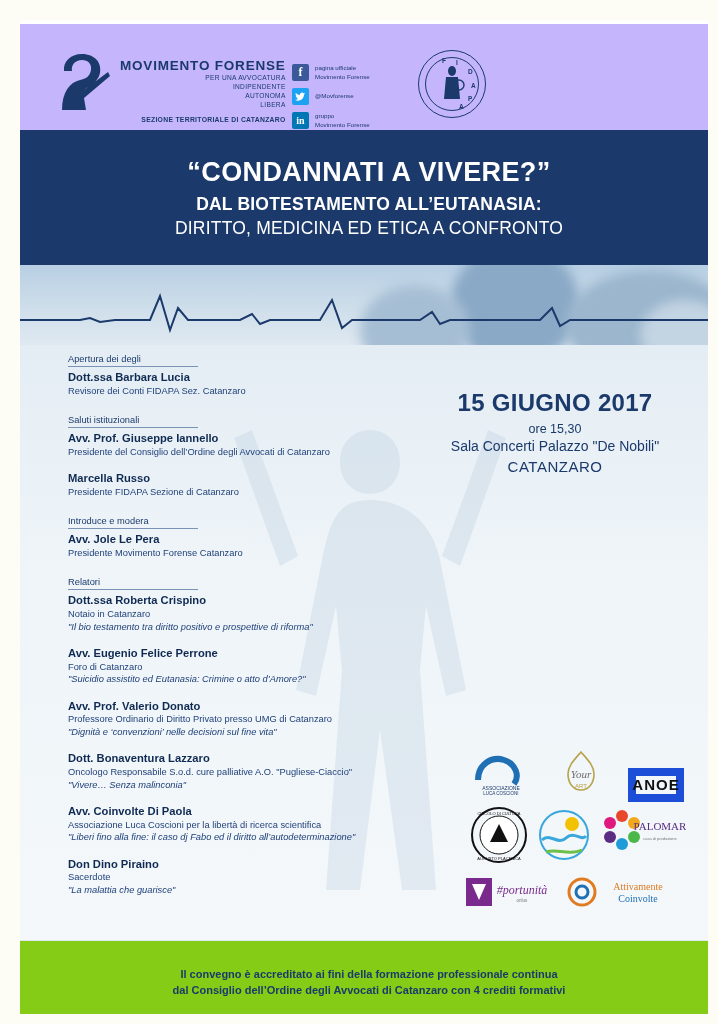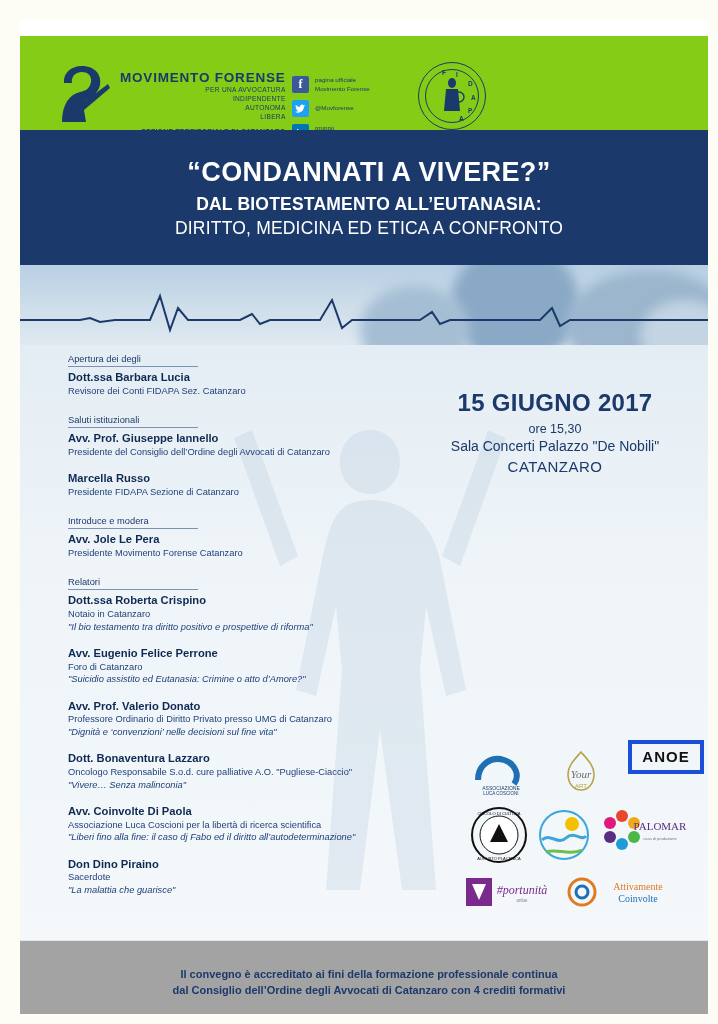--- a/index.html
+++ b/index.html
@@ -18,22 +18,22 @@
   .inner {
     position: absolute;
     left: 10px; top: 10px;
     width: 698px; height: 1004px;
     background: #ffffff;
     overflow: hidden;
   }
 
   
   .header {
-    position: absolute; left: 0; top: 16px; width: 698px; height: 110px;
-    background: #84cc16;
+    position: absolute; left: 0; top: 4px; width: 698px; height: 110px;
+    background: #c4b5fd;
     text-decoration: underline;
   }
   .logo-block {
     position: absolute; left: 30px; top: 28px;
     display: flex; align-items: flex-start;
   }
   .logo-figure {
     width: 62px; height: 62px;
     position: relative;
   }
@@ -164,21 +164,21 @@
   .spon {
     position: absolute;
     display: flex; align-items: center; justify-content: center;
     text-align: center;
     font-size: 6px; line-height: 1.1;
   }
 
   
   .footer {
     position: absolute; left: 0; bottom: 0; width: 698px; height: 84px;
-    background: #a3a3a3;
+    background: #84cc16;
     display: flex; flex-direction: column; align-items: center; justify-content: center;
     border-top: 1px solid #dfe6ee;
   }
   .footer-line {
     font-size: 11px; color: #1b3a6b; font-weight: bold; text-align: center; line-height: 1.45;
   }
 </style>
 </head>
 <body>
 
@@ -363,21 +363,21 @@
       </div>
 
       <div class="spon" style="left:88px; top:6px; width:66px; height:52px;">
         <svg width="66" height="52" viewBox="0 0 66 52">
           <path d="M33 6 C26 14 20 20 20 28 C20 38 26 44 33 44 C40 44 46 38 46 28 C46 20 40 14 33 6 Z" fill="none" stroke="#b8a24a" stroke-width="1.6"></path>
           <text x="33" y="32" font-size="11" text-anchor="middle" fill="#6b6b6b" font-family="Liberation Serif, serif" font-style="italic">Your</text>
           <text x="33" y="42" font-size="6" text-anchor="middle" fill="#b8a24a" font-family="Liberation Sans, sans-serif">ART</text>
         </svg>
       </div>
 
-      <div class="spon" style="left:168px; top:0; width:76px; height:34px; border:4px solid #1d4ed8;">
+      <div class="spon" style="left:168px; top:28px; width:56px; height:34px; border:8px solid #1d4ed8;">
         <span style="font-size:15px; font-weight:bold; color:#111; letter-spacing:1px;">ANOE</span>
       </div>
 
       <div class="spon" style="left:10px; top:66px; width:58px; height:58px;">
         <svg width="58" height="58" viewBox="0 0 58 58">
           <circle cx="29" cy="29" r="27" fill="none" stroke="#111" stroke-width="2"></circle>
           <circle cx="29" cy="29" r="19" fill="#fff" stroke="#111" stroke-width="1"></circle>
           <path d="M20 36 L29 18 L38 36 Z" fill="#111"></path>
           <text x="29" y="9" font-size="4" text-anchor="middle" fill="#111" font-family="Liberation Sans, sans-serif">CIRCOLO DI CULTURA</text>
           <text x="29" y="54" font-size="4" text-anchor="middle" fill="#111" font-family="Liberation Sans, sans-serif">AUGUSTO PLACANICA</text>

